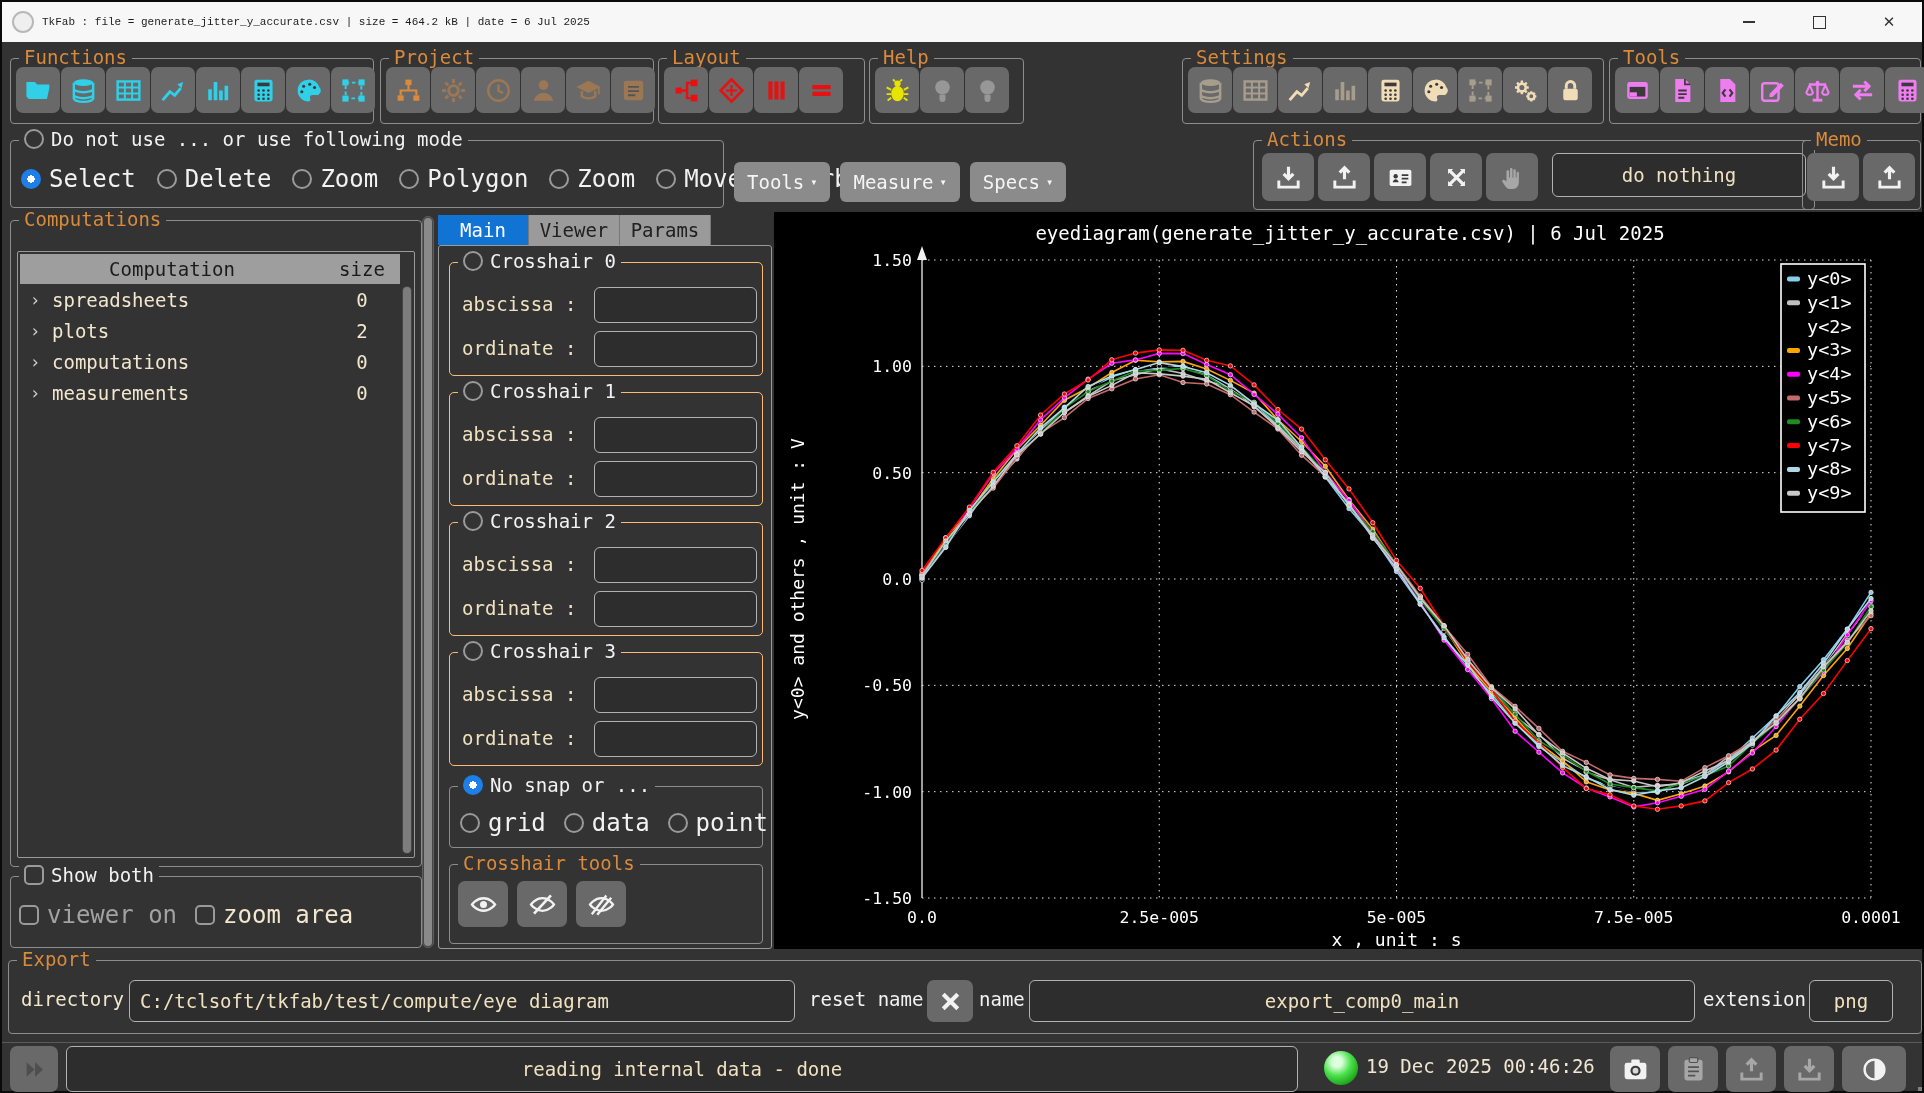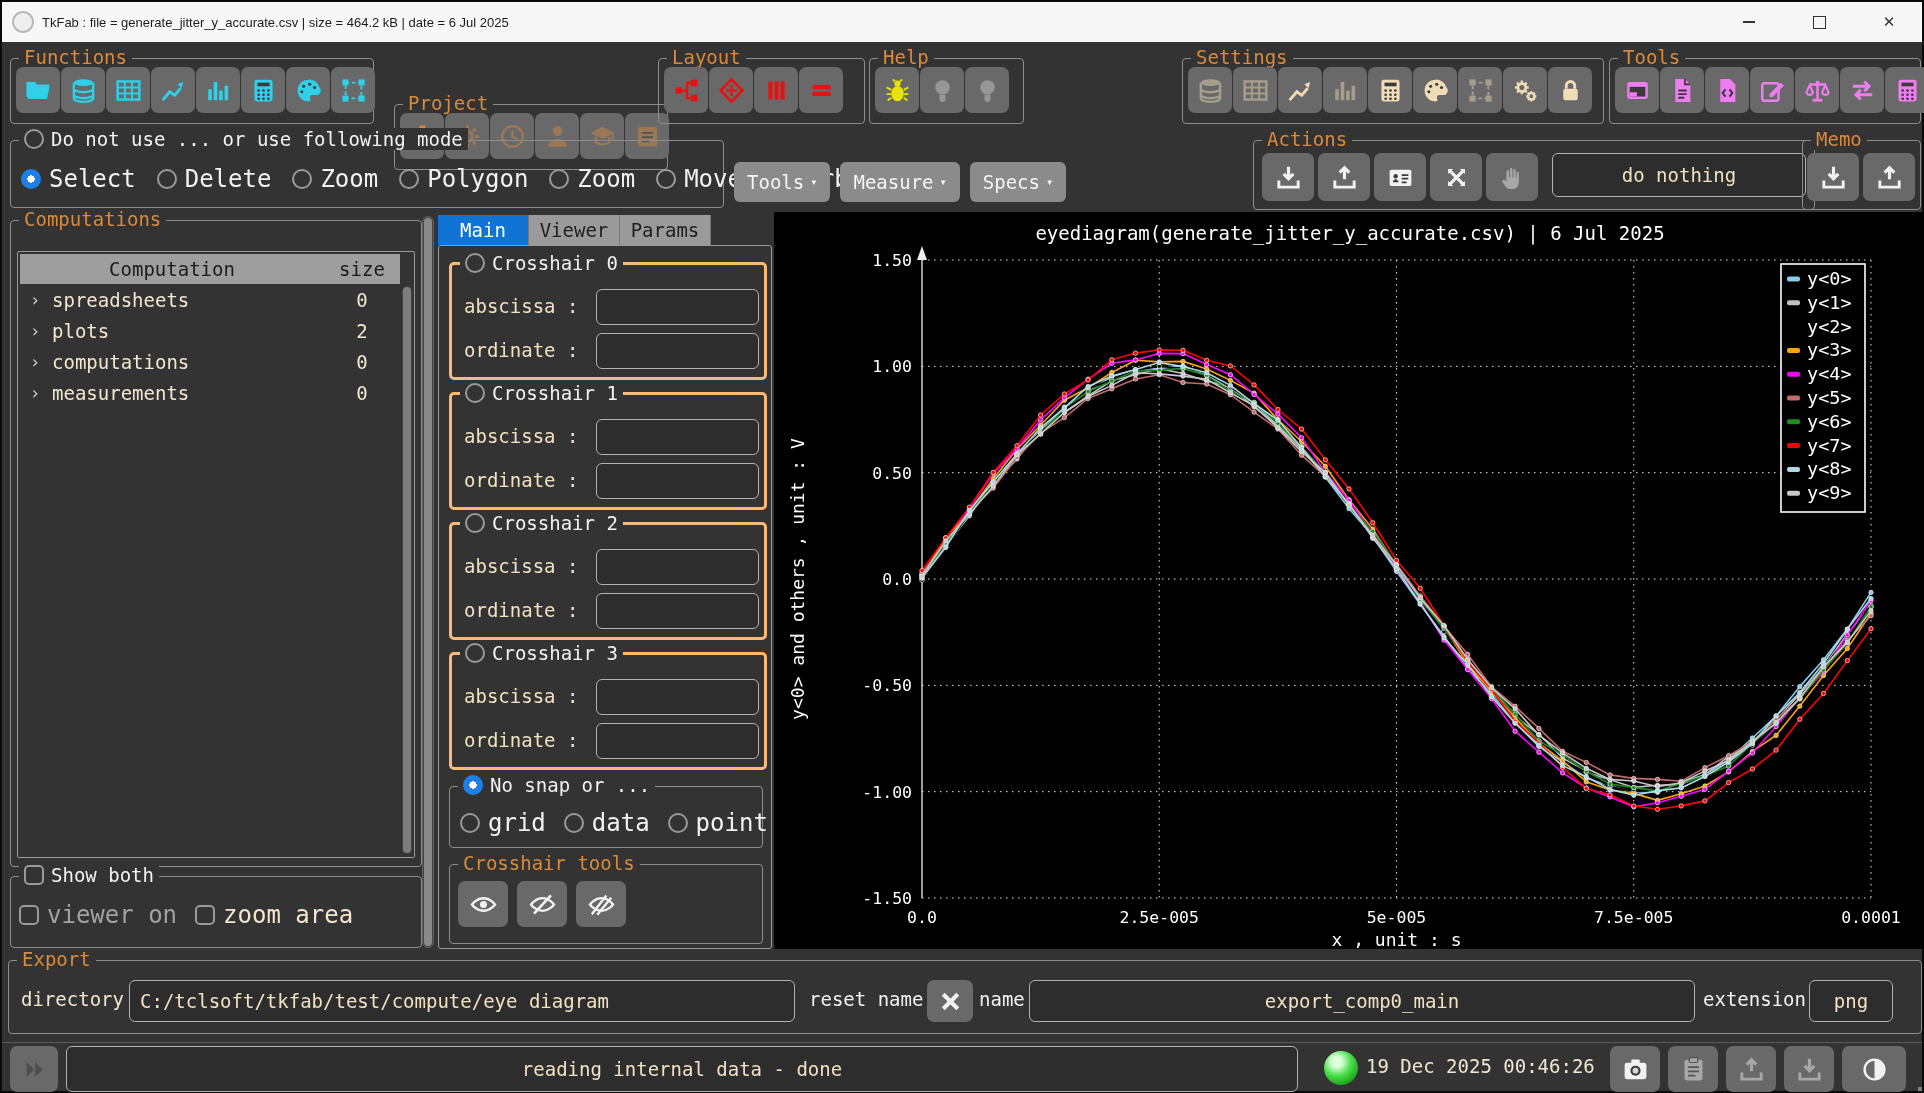--- a/index.html
+++ b/index.html
@@ -3,21 +3,21 @@
 <meta charset="utf-8">
 <style>
   html,body{margin:0;padding:0;}
   body{width:1924px;height:1093px;position:relative;background:#333333;overflow:hidden;
        font-family:"DejaVu Sans Mono",monospace;box-sizing:border-box;}
   #app{position:absolute;inset:0;border:2px solid #0a0a0a;box-sizing:border-box;}
   
   #titlebar{position:absolute;left:0;top:0;width:100%;height:40px;background:#f7f7f7;
             display:flex;align-items:center;font-family:"Liberation Sans",sans-serif;}
   #app-icon{width:18px;height:18px;border:2px solid #b8b8b8;border-radius:50%;margin:0 8px 0 10px;background:#efefef;}
-  #win-title{font-size:13px;color:#1c1c1c;}
+  #win-title{font-size:11px;color:#1c1c1c;font-family:Liberation Mono, monospace;}
   .winctl{position:absolute;top:0;width:56px;height:40px;display:flex;align-items:center;justify-content:center;color:#333;}
   #btn-min{left:1719px;} #btn-max{left:1789px;} #btn-close{left:1859px;font-size:15px;}
   #btn-min i{display:block;width:12px;height:2px;background:#333;}
   #btn-max i{display:block;width:11px;height:11px;border:1.6px solid #333;}
   
   .lframe{position:absolute;border:1px solid #8d8d8d;border-radius:4px;}
   .lf-label{position:absolute;top:-13px;left:8px;background:#333333;padding:0 5px;color:#d98a3c;
             font-size:19px;white-space:nowrap;display:flex;align-items:center;gap:7px;}
   .lf-label .w{color:#f2f2f2;}
   
@@ -52,21 +52,21 @@
   .trow .tw-name{flex:1;text-align:left;}
   .trow .tw-size{width:76px;text-align:center;}
   #comp-scroll{position:absolute;right:2px;top:34px;bottom:3px;width:10px;background:#454545;border-radius:5px;}
   #comp-scroll i{position:absolute;left:1px;right:1px;top:1px;bottom:1px;background:#7d7d7d;border-radius:5px;display:block;}
   
   #tabbar{position:absolute;left:436px;top:213px;display:flex;}
   .tab{height:30px;padding:0;width:90px;display:flex;align-items:center;justify-content:center;
        font-size:19px;background:#9a9a9a;color:#202020;border-right:1px solid #777;}
   .tab.active{background:#1173d4;color:#ffffff;}
   #xh-panel{position:absolute;left:436px;top:243px;width:334px;height:704px;border:1px solid #9a9a9a;border-radius:3px;box-sizing:border-box;}
-  .xh-group{position:absolute;left:10px;width:312px;height:112px;border:3px solid #fdba74;border-radius:5px;}
+  .xh-group{position:absolute;left:10px;width:312px;height:112px;border:1px solid #fdba74;border-radius:5px;}
   .xh-group .lf-label{color:#f2f2f2;}
   .fieldlab{position:absolute;left:12px;color:#f0e2c0;font-size:19px;}
   .xh-input{position:absolute;left:144px;width:163px;height:36px;}
   #snap-frame .lf-label{color:#f2f2f2;}
   #snap-opts{position:absolute;left:10px;top:22px;display:flex;gap:18px;}
   #xh-tools-btns{position:absolute;left:8px;top:16px;display:flex;gap:9px;}
   #xh-tools-btns .ibtn{width:50px;}
   #panel-scroll{position:absolute;left:420px;top:214px;width:12px;height:732px;background:#454545;border-radius:6px;border:1px solid #5e5e5e;box-sizing:border-box;}
   #panel-scroll i{position:absolute;left:1px;right:1px;top:1px;bottom:1px;background:#8a8a8a;border-radius:5px;display:block;}
   
@@ -169,21 +169,21 @@
               <g fill="currentColor">
                 <rect x="2.8" y="2.8" width="5" height="5"></rect>
                 <rect x="16.2" y="2.8" width="5" height="5"></rect>
                 <rect x="2.8" y="16.2" width="5" height="5"></rect>
                 <rect x="16.2" y="16.2" width="5" height="5"></rect>
               </g>
             </svg>
           </button>
         </div>
       </div>
-      <div class="lframe" style="left: 392px; top: 56px; width: 272px; height: 64px; margin-top: 46px;">
+      <div class="lframe" style="left: 378px; top: 56px; width: 272px; height: 64px;">
         <span class="lf-label">Project</span>
         <div class="btnrow">
           <button class="ibtn" style="color: rgb(217, 138, 60);">
             <svg viewBox="0 0 24 24">
               <rect x="9.5" y="3" width="5" height="4.5" fill="currentColor"></rect>
               <rect x="3" y="16" width="5" height="4.5" fill="currentColor"></rect>
               <rect x="16" y="16" width="5" height="4.5" fill="currentColor"></rect>
               <path d="M12 7.5V12M5.5 16v-4h13v4" fill="none" stroke="currentColor" stroke-width="1.8"></path>
             </svg>
           </button>

